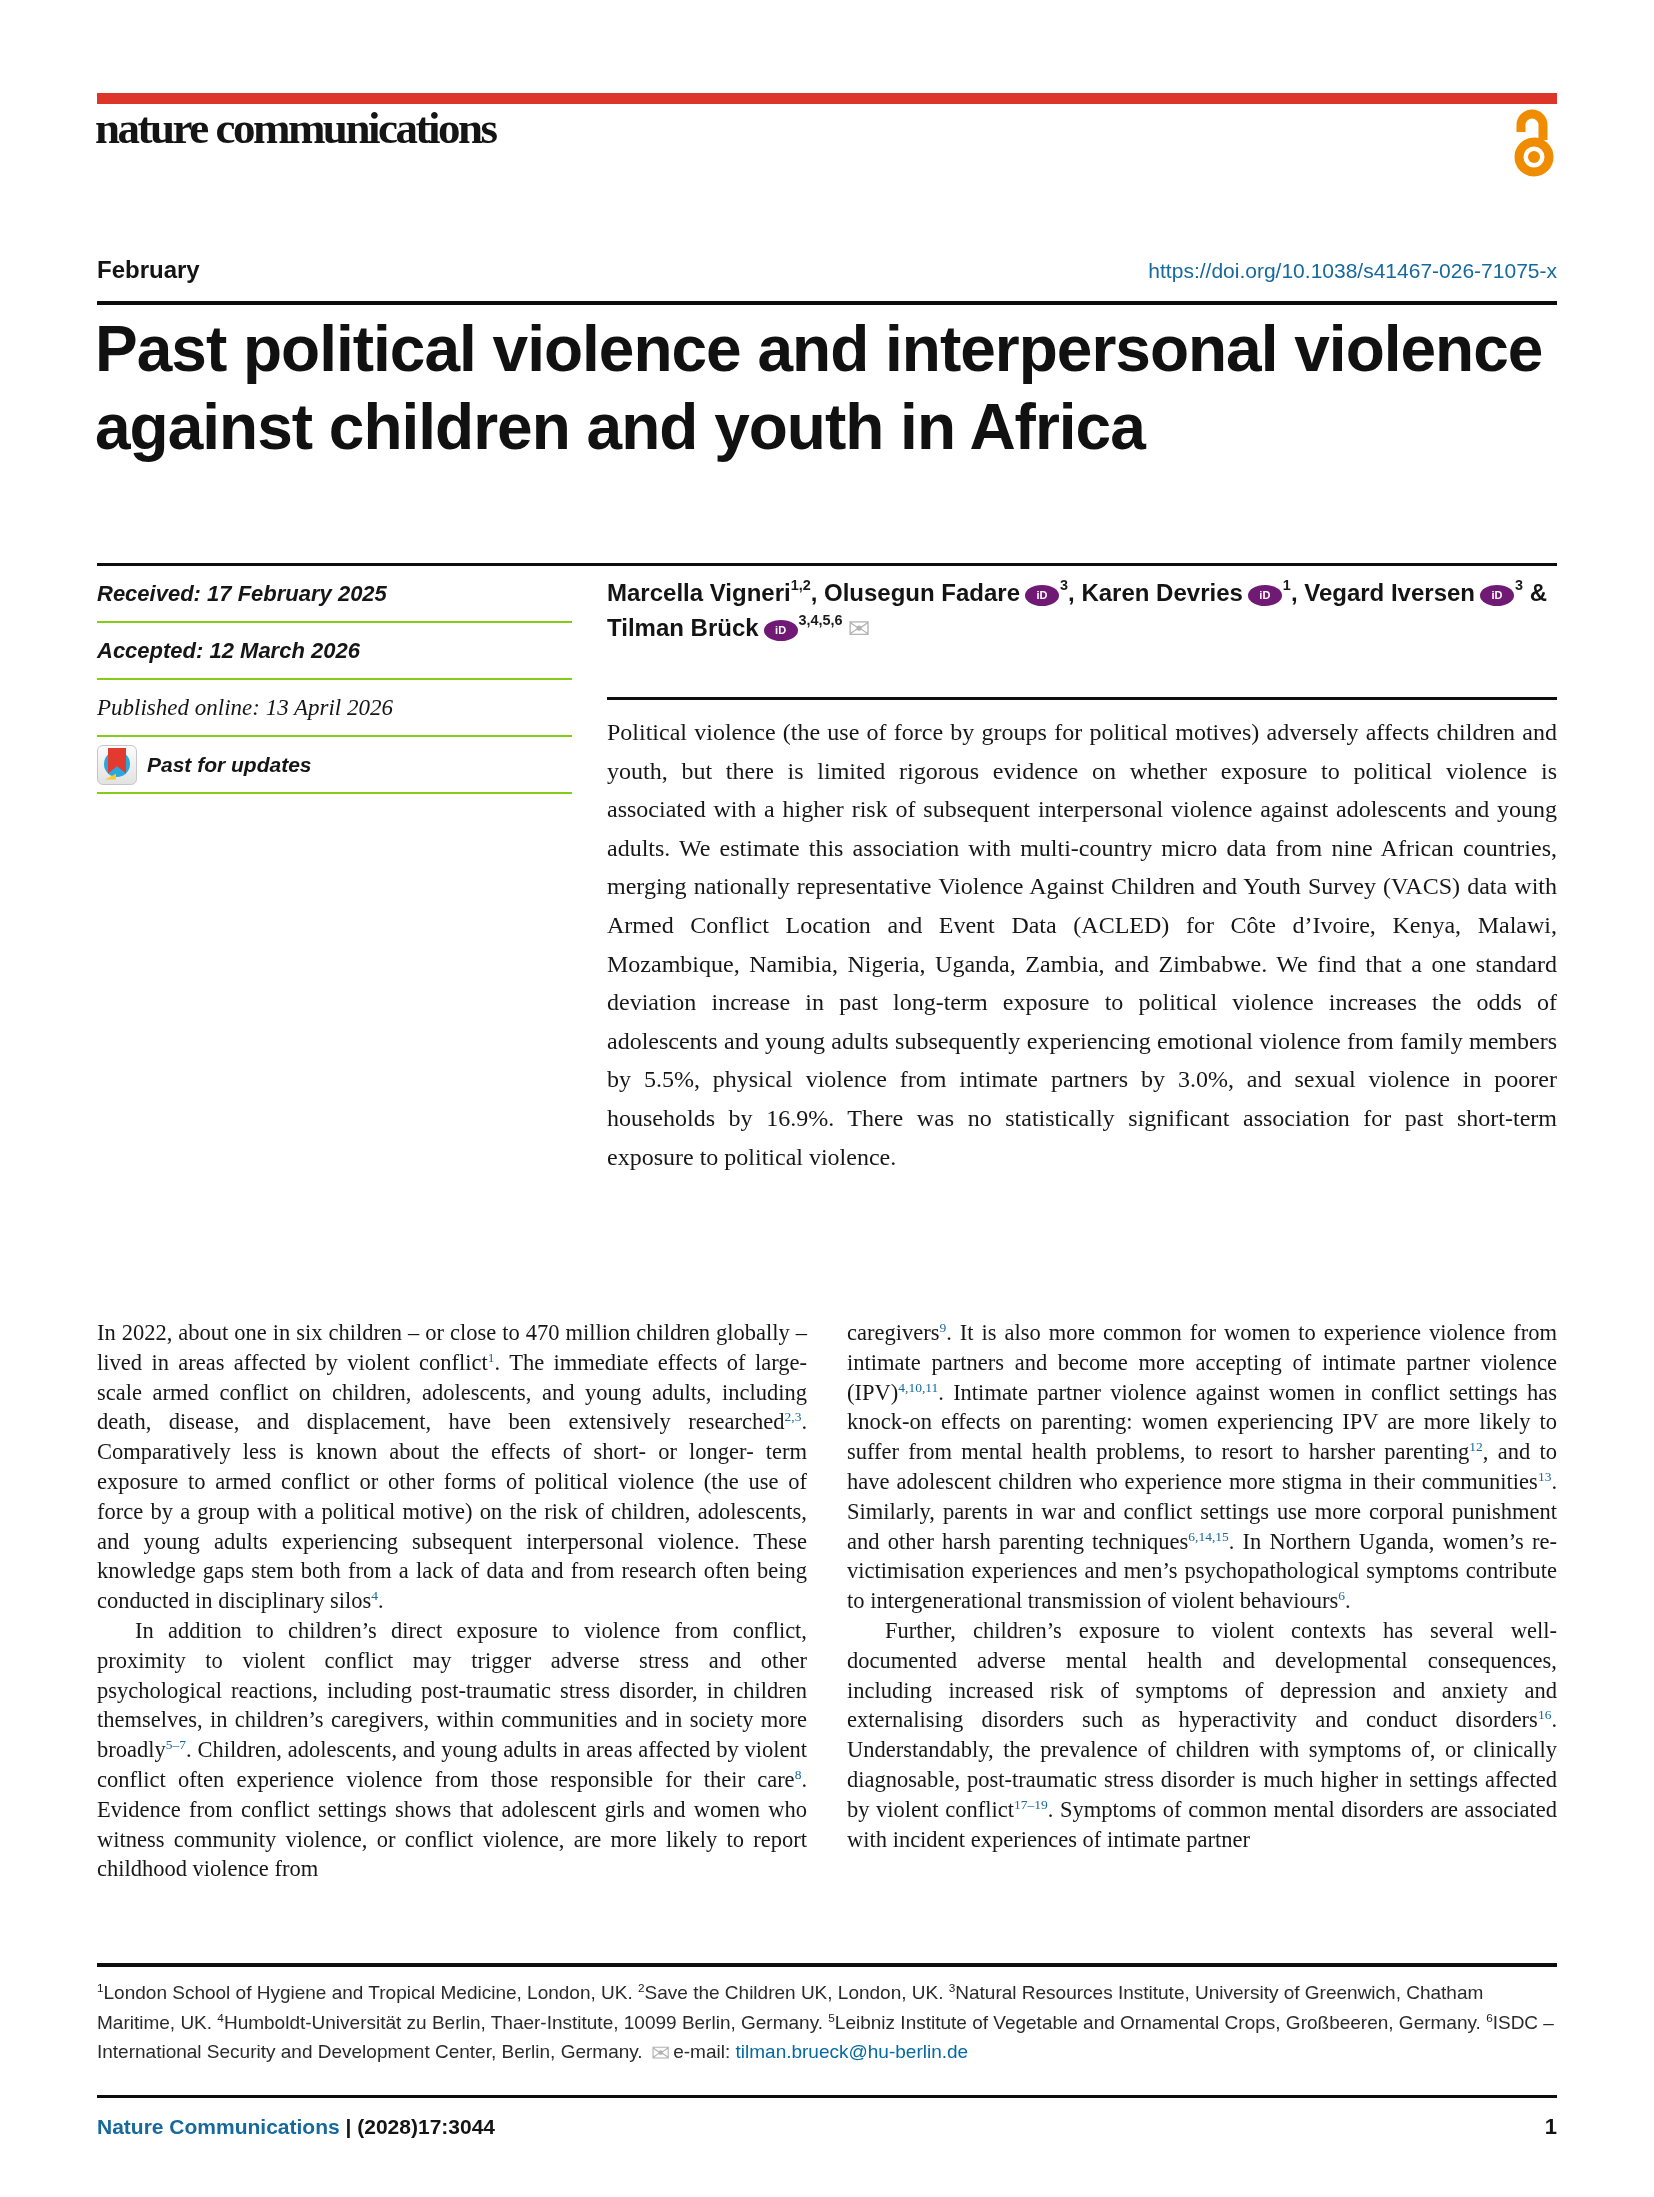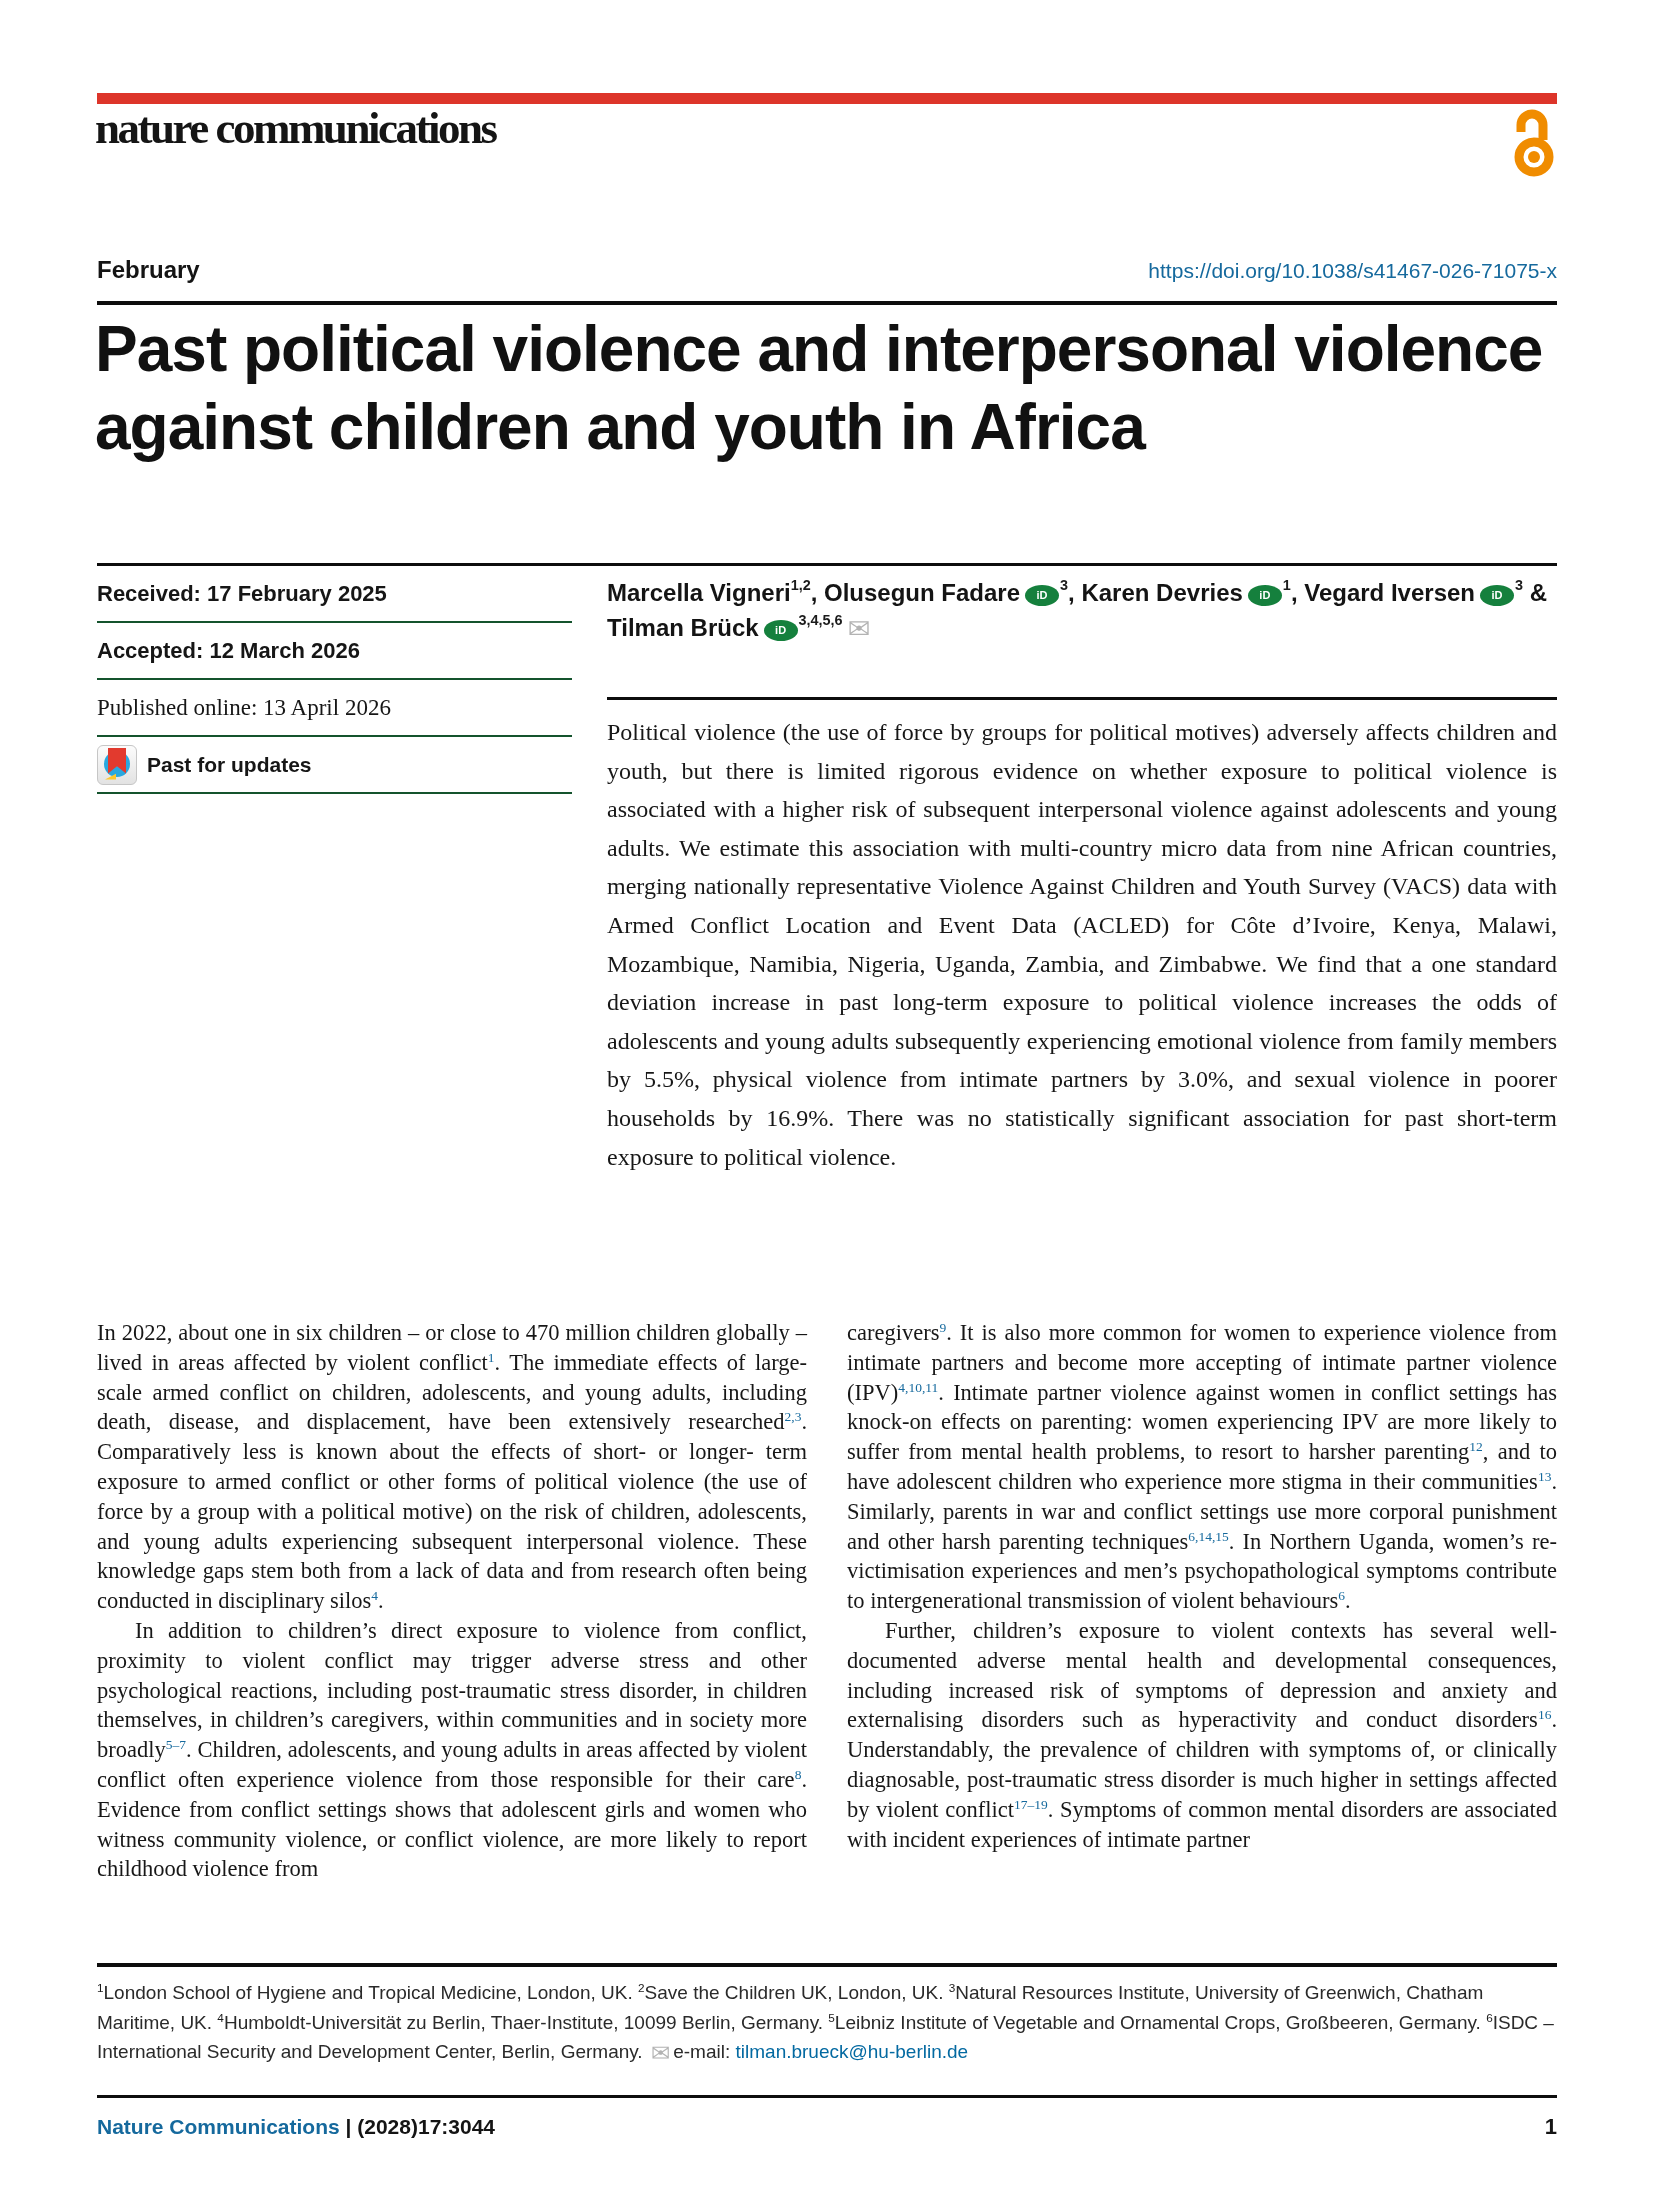--- a/index.html
+++ b/index.html
@@ -21,37 +21,37 @@
 
   
   .title{left:95px;top:310px;width:1478px;margin:0;
          font-family:Liberation Sans, sans-serif;font-weight:700;
          font-size:64px;line-height:78px;letter-spacing:-1px;color:#111;}
 
   .rule-full{left:97px;right:97px;top:563px;height:3px;background:#0d0d0d;}
 
   
   .dates{left:97px;top:566px;width:475px;}
-  .date-row{height:55px;display:flex;align-items:center;border-bottom:2px solid #14532d;
-            font-size:22px;font-weight:600;color:#161616;}
+  .date-row{height:55px;display:flex;align-items:center;border-bottom:2px solid #84cc16;
+            font-size:22px;font-weight:600;color:#161616;font-style:italic;}
   .date-row.serif{font-family:"Liberation Serif",serif;font-weight:400;font-size:23px;}
   .check-row{gap:10px;font-weight:700;font-size:21px;}
   .cm-box{width:38px;height:38px;border:1px solid #c6c6c6;border-radius:6px;
           background:linear-gradient(#fcfcfc,#e2e2e2);position:relative;flex:0 0 auto;}
   .cm-circle{position:absolute;left:6px;top:5px;width:26px;height:26px;border-radius:50%;background:#29a8df;}
   .cm-red{position:absolute;left:10px;top:2px;width:18px;height:26px;background:#e23a2e;
           clip-path:polygon(0 0,100% 0,100% 100%,50% 72%,0 100%);}
   .cm-yellow{position:absolute;left:7px;bottom:4px;width:11px;height:9px;background:#fdc82f;
           clip-path:polygon(0 100%,100% 35%,100% 100%);}
 
   
   .rightcol{left:607px;top:575px;width:950px;}
   .authors{margin:0;font-size:24px;font-weight:700;line-height:35px;color:#141414;}
   .authors sup{font-size:60%;line-height:0;position:relative;top:-2px;}
-  .orcid{display:inline-block;width:34px;height:21px;border-radius:50%;background:#15803d;color:#fff;
+  .orcid{display:inline-block;width:34px;height:21px;border-radius:50%;background:#701a75;color:#fff;
          font:700 11px/21px "Liberation Sans",sans-serif;text-align:center;margin:0 1px 0 5px;
          vertical-align:2px;}
   .env{color:#b3b3b3;font-size:27px;font-weight:400;}
   .env.author{margin-left:5px;vertical-align:-2px;}
   .rule-abstract{height:3px;background:#0d0d0d;margin-top:50px;}
   .abstract{margin:13px 0 0 0;font-family:"Liberation Serif",serif;font-size:24px;
             line-height:38.6px;text-align:justify;color:#171717;}
 
   
   .bodycols{left:97px;top:1318px;width:1460px;height:644px;display:flex;gap:40px;overflow:hidden;}

